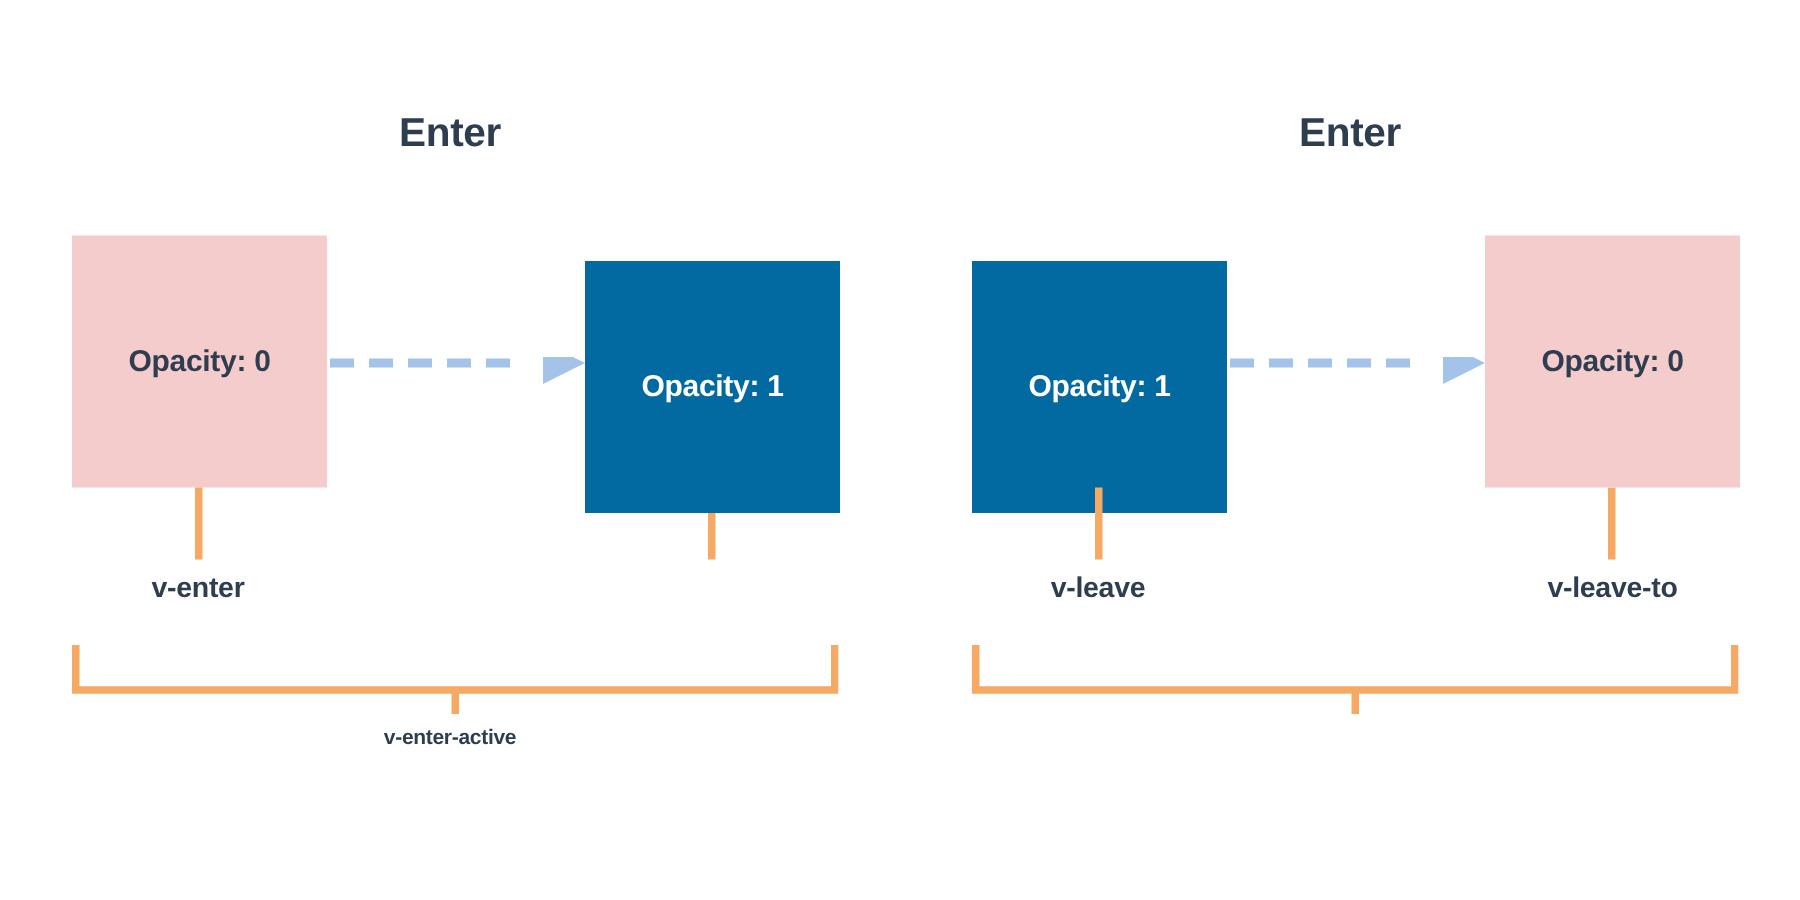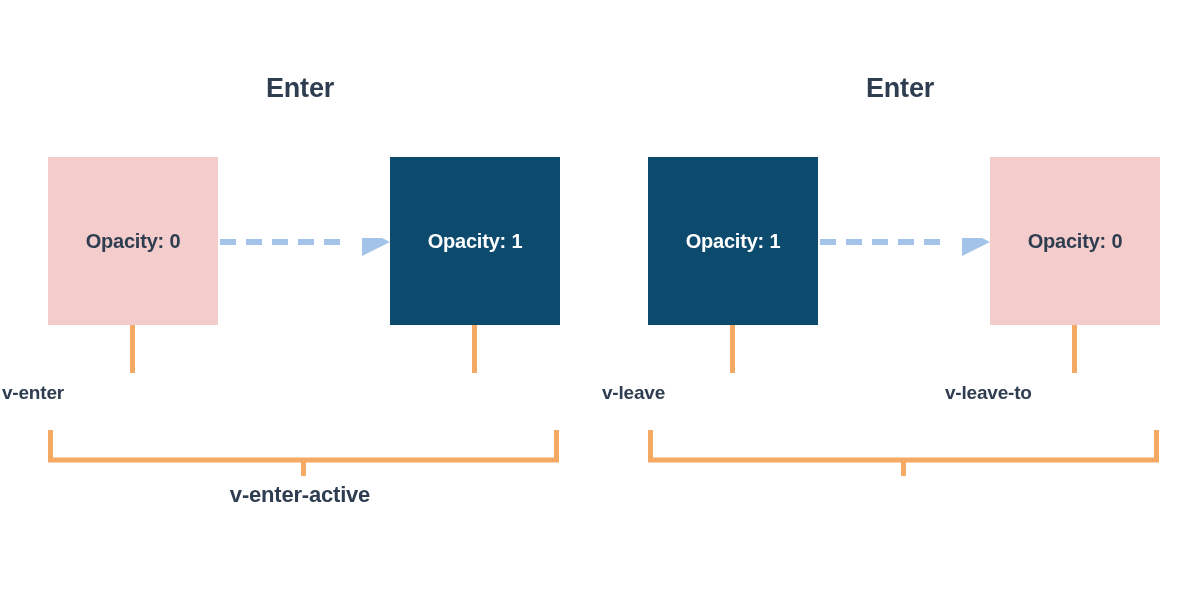--- a/index.html
+++ b/index.html
@@ -60,21 +60,21 @@
   .state-box.right-box { left: 390px; }
 
   .state-box .opacity-label {
     font-size: 20px;
     line-height: 1;
     letter-spacing: -0.2px;
     font-weight: bold;
   }
   .box-pale { background: #f4cccc; }
   .box-pale .opacity-label { color: #2e3e50; }
-  .box-solid { background: #0c4a6e; }
+  .box-solid { background: #0369a1; margin-top: 17px; }
   .box-solid .opacity-label { color: #ffffff; }
 
   
   .arrow {
     position: absolute;
     top: 238px;
     left: 218px;
     width: 172px;
     height: 34px;
   }
@@ -89,21 +89,21 @@
     background: #f5a962;
   }
   .drop-tick.left-tick  { left: 130px; }
   .drop-tick.right-tick { left: 472px; }
 
   
   .class-label {
     position: absolute;
     top: 383px;
     width: 260px;
-    text-align: left;
+    text-align: center;
     font-size: 19px;
     font-weight: bold;
     color: #2e3e50;
     line-height: 1;
     letter-spacing: -0.2px;
   }
   .class-label.left-label  { left: 2px; }
   .class-label.right-label { left: 345px; }
 
   
@@ -115,21 +115,21 @@
     height: 50px;
   }
   .bracket svg { display: block; }
 
   .active-label {
     position: absolute;
     top: 484px;
     left: 0;
     width: 600px;
     text-align: center;
-    font-size: 22px;
+    font-size: 14px;
     font-weight: bold;
     color: #2e3e50;
     line-height: 1;
     letter-spacing: -0.2px;
   }
 </style>
 </head>
 <body>
 
 <div id="diagram">

